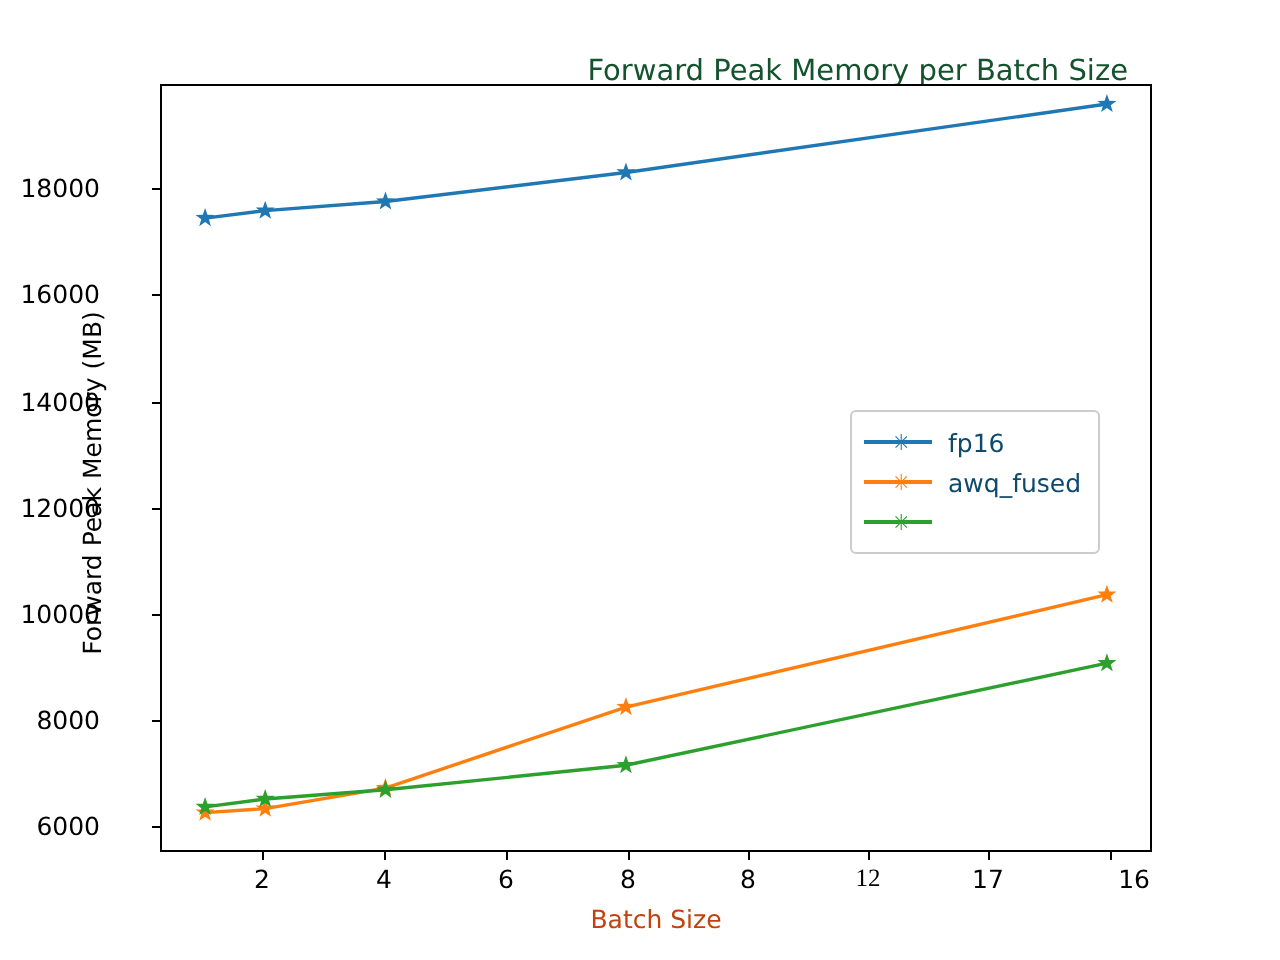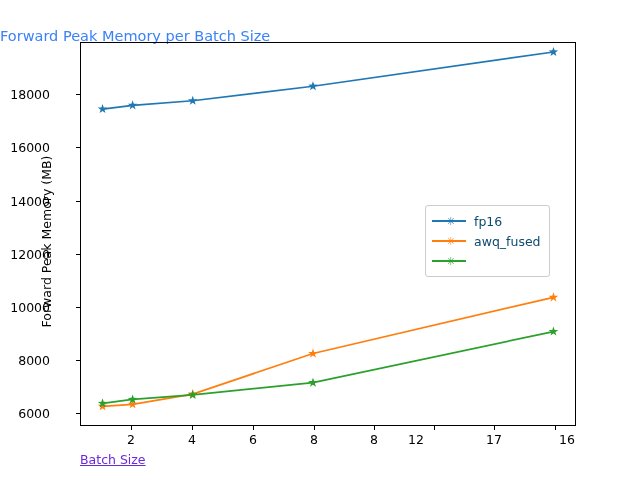--- a/index.html
+++ b/index.html
@@ -6,21 +6,21 @@
   body{
     width:640px;height:480px;background:#ffffff;
     font-family:"DejaVu Sans", sans-serif;
     overflow:hidden;
   }
   #figure{position:relative;width:640px;height:480px;background:#ffffff;}
 
   
   #chart-title{
     position:absolute;left:0;top:28px;width:564px;
-    text-align:left;font-size:14.5px;color:#3b82f6;
+    text-align:right;font-size:14.5px;color:#14532d;
   }
 
   
   #plot-area{
     position:absolute;left:80px;top:42px;width:496px;height:384px;
     border:1.1px solid #000;box-sizing:border-box;background:transparent;
   }
   #svg-lines{position:absolute;left:0;top:0;width:640px;height:480px;pointer-events:none;}
 
   
@@ -31,21 +31,21 @@
   .ytick-mark{position:absolute;left:76px;width:4px;height:1px;background:#000;}
   .xtick{
     position:absolute;top:432px;width:40px;margin-left:-20px;
     text-align:center;font-size:12.5px;color:#000;
   }
   .xtick-mark{position:absolute;top:426px;width:1px;height:4px;background:#000;}
 
   
   #xlabel{
     position:absolute;left:80px;top:452px;width:496px;
-    text-align:left;font-size:12.5px;color:#6d28d9;text-decoration:underline;
+    text-align:center;font-size:12.5px;color:#c2410c;
   }
   #ylabel{
     position:absolute;left:-104px;top:234px;width:300px;
     text-align:center;font-size:12.5px;color:#000;
     transform:rotate(-90deg);transform-origin:center center;
   }
 
   
   #legend{
     position:absolute;left:425px;top:205px;
@@ -94,21 +94,21 @@
   <div class="xtick-mark" style="left:374px;"></div>
   <div class="xtick-mark" style="left:434px;"></div>
   <div class="xtick-mark" style="left:494px;"></div>
   <div class="xtick-mark" style="left:555px;"></div>
 
   <div class="xtick" style="left:131px;">2</div>
   <div class="xtick" style="left:192px;">4</div>
   <div class="xtick" style="left:253px;">6</div>
   <div class="xtick" style="left:314px;">8</div>
   <div class="xtick" style="left:374px;">8</div>
-  <div class="xtick" style="left:416px;">12</div>
+  <div class="xtick" style="left:434px;font-family:Liberation Serif, serif;">12</div>
   <div class="xtick" style="left:494px;">17</div>
   <div class="xtick" style="left:555px;text-align:right;">16</div>
 
   <div id="xlabel">Batch Size</div>
   <div id="ylabel">Forward Peak Memory (MB)</div>
 
   <svg id="svg-lines">
       <path d="M102.55 109.04 L132.61 105.33 L192.73 100.77 L312.97 86.22 L553.45 51.99" fill="none" stroke="#1f77b4" stroke-width="1.7"></path>
       <polygon points="102.55,104.04 103.72,107.43 107.30,107.50 104.45,109.66 105.48,113.09 102.55,111.04 99.61,113.09 100.64,109.66 97.79,107.50 101.37,107.43" fill="#1f77b4"></polygon>
       <polygon points="132.61,100.33 133.78,103.72 137.36,103.79 134.51,105.95 135.54,109.38 132.61,107.33 129.67,109.38 130.70,105.95 127.85,103.79 131.43,103.72" fill="#1f77b4"></polygon>

